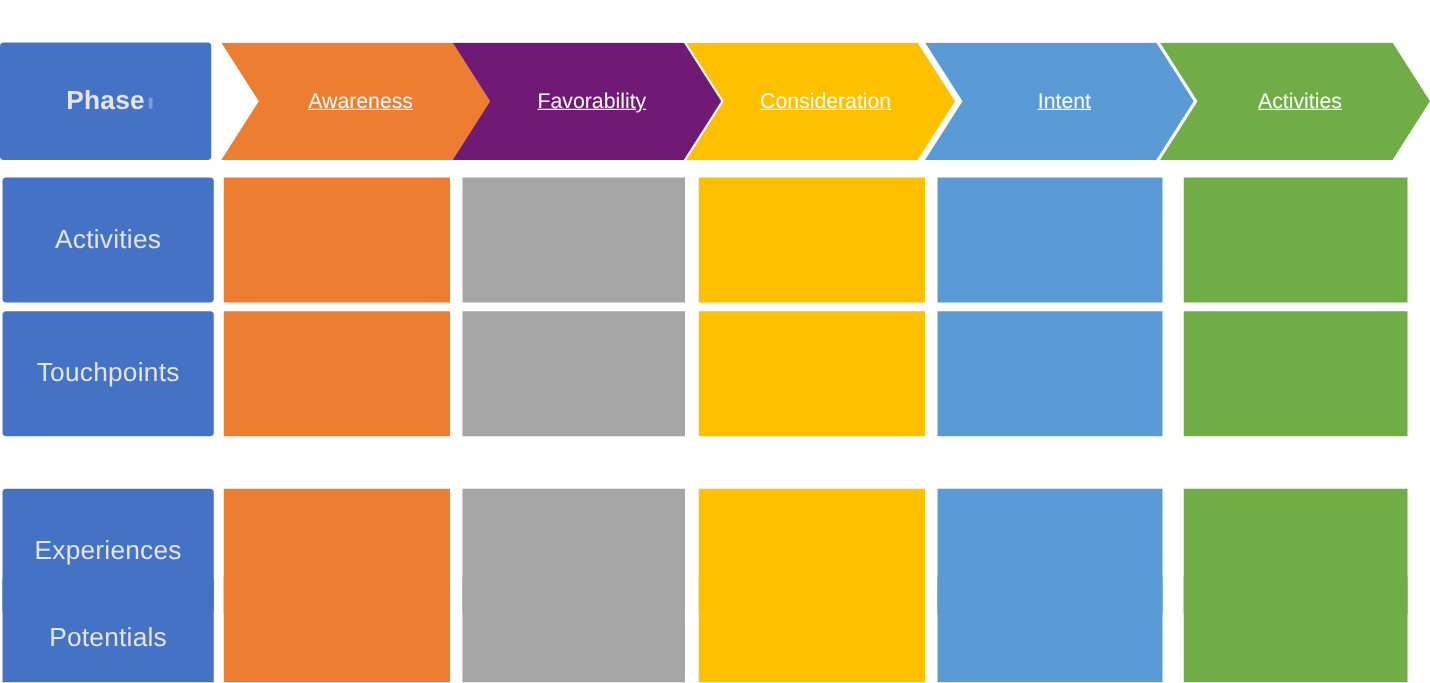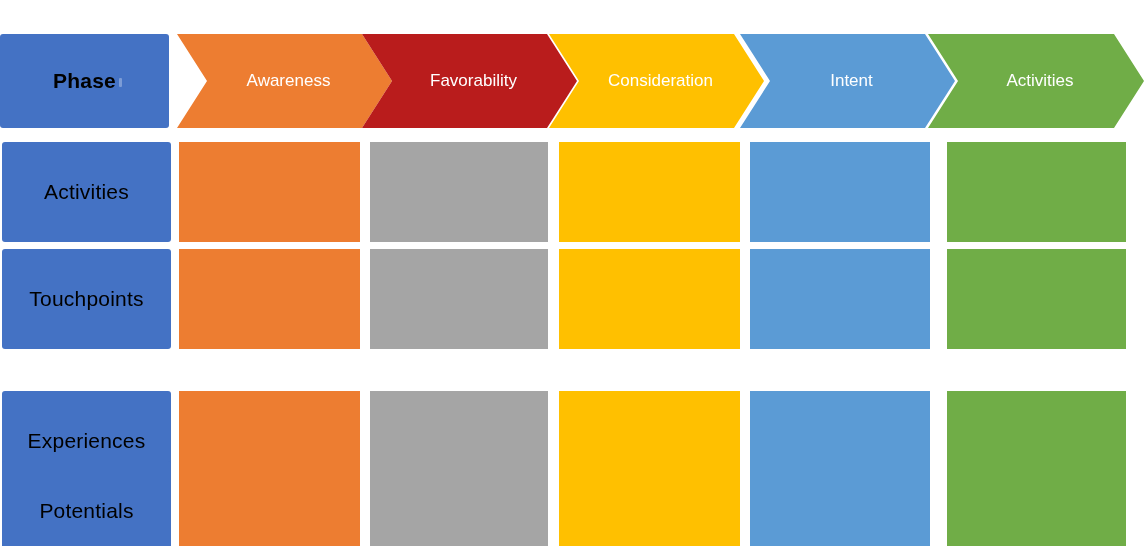--- a/index.html
+++ b/index.html
@@ -28,21 +28,21 @@
     width: 1144px;
     height: 94px;
   }
 
   .row-label {
     position: absolute;
     display: flex;
     align-items: center;
     justify-content: center;
     border-radius: 3px;
-    color: #000000;
+    color: #e5e5e5;
     font-size: 21px;
     font-weight: bold;
     letter-spacing: 0.2px;
     text-align: center;
     box-sizing: border-box;
     padding: 0 6px;
   }
 
   .header-label {
     left: 0;
@@ -71,20 +71,21 @@
     justify-content: center;
     color: #ffffff;
     font-size: 17px;
     font-weight: normal;
     box-sizing: border-box;
   }
   .chevron span {
     display: block;
     transform: translateX(4px);
     white-space: nowrap;
+    text-decoration: underline;
   }
   .chevron.notched {
     clip-path: polygon(0 0, calc(100% - 30px) 0, 100% 50%, calc(100% - 30px) 100%, 0 100%, 30px 50%);
   }
 
   
   .body-row {
     position: absolute;
     left: 2px;
     width: 1024px;
@@ -113,21 +114,21 @@
 
     <div class="row-label header-label" style="background:#4472C4;">
       <span>Phase</span>
       <span class="phase-artifact"></span>
     </div>
 
     <div class="chevron notched" style="left:177px; width:215px; background:#ED7D31;">
       <span>Awareness</span>
     </div>
 
-    <div class="chevron notched" style="left:362px; width:215px; background:#b91c1c;">
+    <div class="chevron notched" style="left:362px; width:215px; background:#701a75;">
       <span>Favorability</span>
     </div>
 
     <div class="chevron notched" style="left:549px; width:215px; background:#FFC000;justify-content:center;">
       <span>Consideration</span>
     </div>
 
     <div class="chevron notched" style="left:740px; width:215px; background:#5B9BD5;">
       <span>Intent</span>
     </div>

